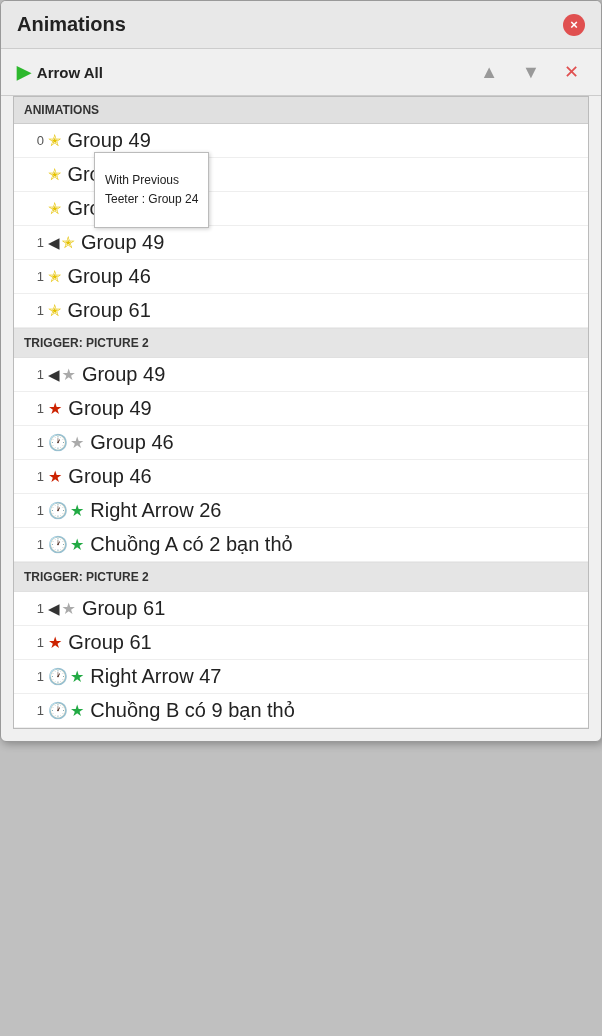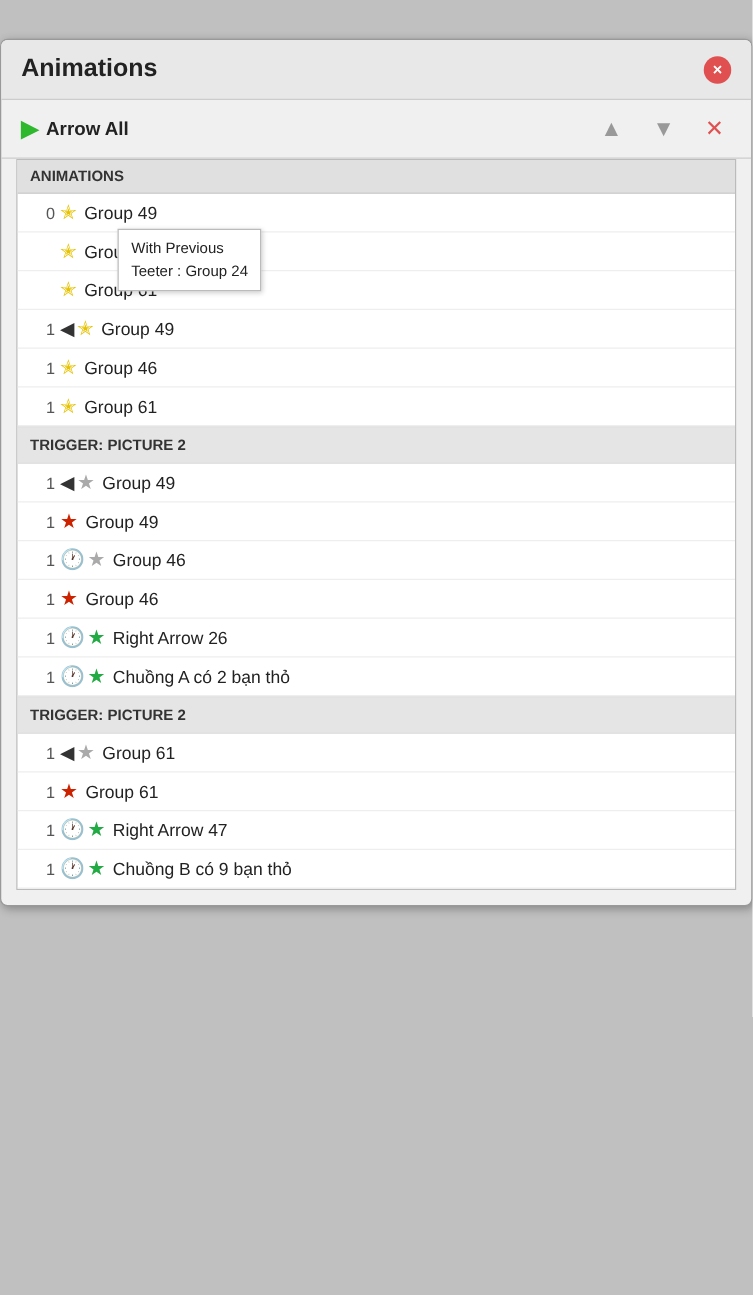--- a/index.html
+++ b/index.html
@@ -11,21 +11,20 @@
       min-height: 1036px;
       font-family: Arial, sans-serif;
     }
     .panel {
       width: 602px;
       background: #f0f0f0;
       border: 1px solid #999;
       border-radius: 6px;
       box-shadow: 2px 2px 8px rgba(0,0,0,0.3);
       overflow: hidden;
-      margin-top: 31px;
     }
     .panel-header {
       background: #e8e8e8;
       border-bottom: 1px solid #ccc;
       padding: 12px 16px;
       display: flex;
       justify-content: space-between;
       align-items: center;
     }
     .panel-title {
@@ -133,31 +132,31 @@
     }
     .row-clock {
       font-size: 16px;
       margin-right: 2px;
     }
     .row-star {
       font-size: 16px;
       margin-right: 6px;
     }
     .row-name {
-      font-size: 14px;
+      font-size: 20px;
       color: #222;
     }
     
     .tooltip {
       position: absolute;
       left: 80px;
       top: 28px;
       background: white;
       border: 1px solid #bbb;
-      padding: 5px 10px;
+      padding: 18px 10px;
       font-size: 12px;
       color: #222;
       z-index: 10;
       box-shadow: 1px 1px 4px rgba(0,0,0,0.2);
       white-space: nowrap;
       line-height: 1.6;
     }
     
     .star-gold { color: #e6c200; }
     .star-red { color: #cc2200; }

